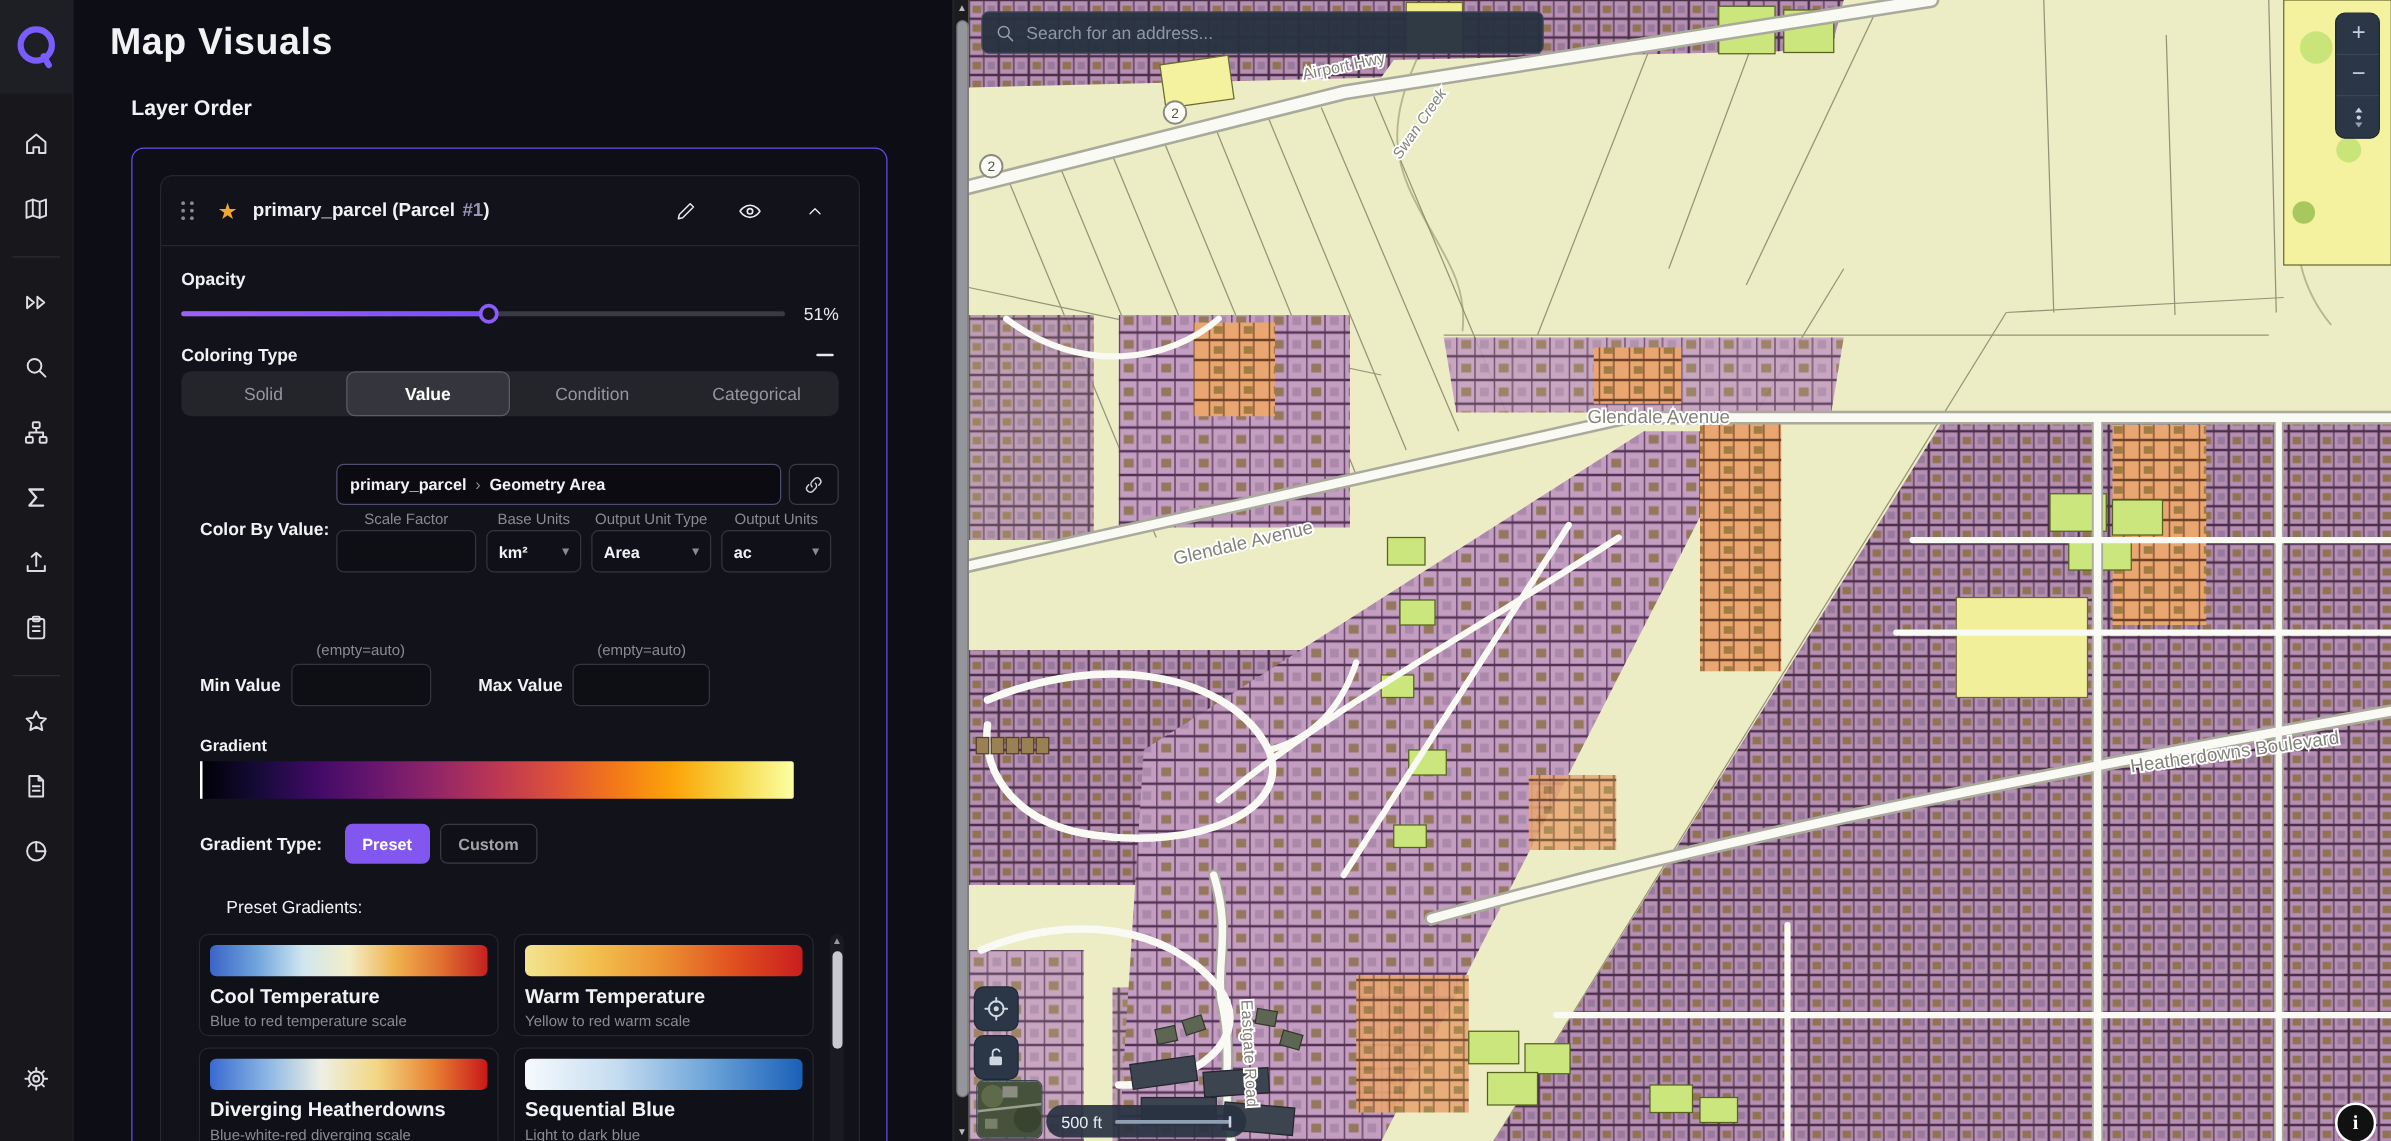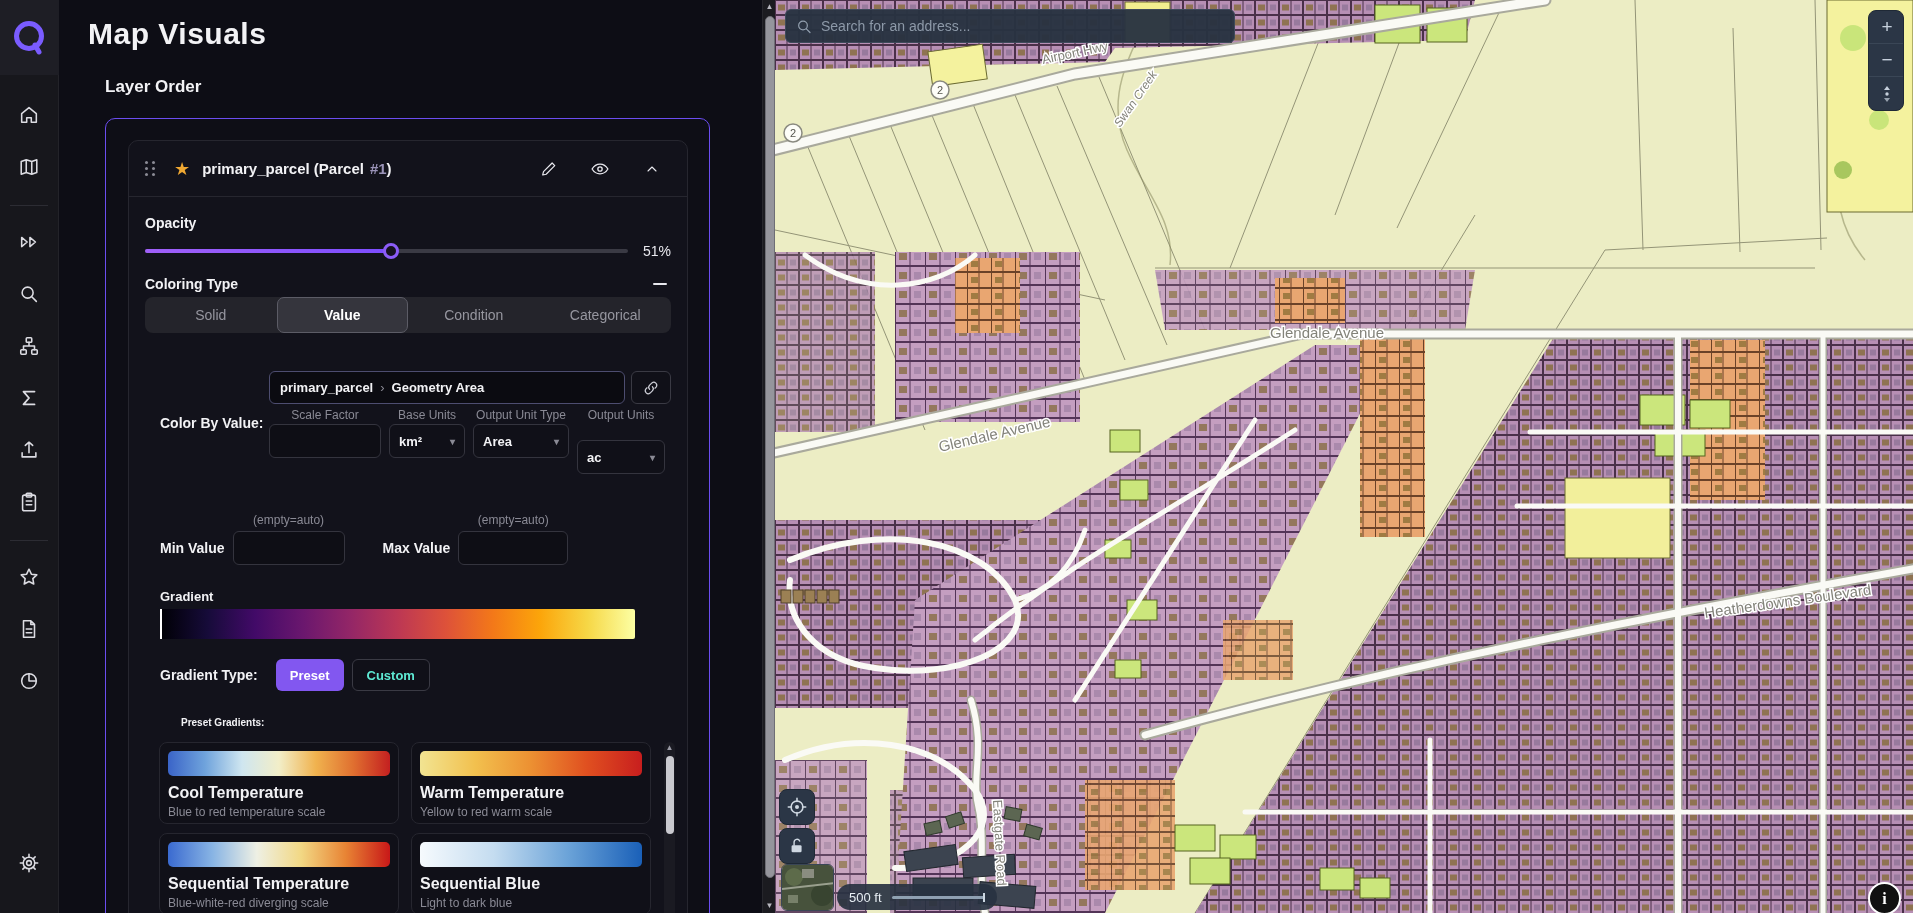--- a/index.html
+++ b/index.html
@@ -86,23 +86,23 @@
 
   .grad-label { margin-top:24px; margin-left:15px; font-size:13px; font-weight:bold; }
   .grad-bar { position:relative; margin:5px 0 0 15px; width:475px; height:30px; border-radius:2px; }
   .grad-bar .marker { position:absolute; left:0; top:0; width:2px; height:100%; background:#fff; }
 
   .gtype-row { display:flex; align-items:center; margin:20px 0 0 15px; gap:8px; }
   .gtype-row .lbl { margin-right:10px; }
   .pill-btn { height:32px; padding:0 14px; border-radius:6px; font-size:13px; font-weight:bold;
     display:flex; align-items:center; cursor:pointer; }
   .pill-btn.primary { background:#8257f0; color:#fff; }
-  .pill-btn.ghost { background:#101018; border:1px solid #3a3a44; color:#5eead4; }
-
-  .presets-label { margin:26px 0 0 15px; font-size:10px; font-weight:bold;padding-left:21px; }
+  .pill-btn.ghost { background:#101018; border:1px solid #3a3a44; color:#a3a3a3; }
+
+  .presets-label { margin:26px 0 0 15px; font-size:14px; font-weight:normal;padding-left:21px; }
   .preset-wrap { position:relative; margin:14px 0 0 14px; width:516px; }
   .preset-grid { display:grid; grid-template-columns:240px 240px; gap:9px 12px; width:492px; }
   .preset-card { background:#101018; border:1px solid #26262f; border-radius:8px; padding:8px; height:82px; cursor:pointer; }
   .preset-bar { height:25px; border-radius:5px; }
   .preset-name { font-size:16px; font-weight:bold; margin-top:8px; }
   .preset-desc { font-size:12px; color:#8a8a95; margin-top:3px; }
   .preset-scroll { position:absolute; right:0; top:0; width:11px; height:234px; background:#1a1a22; border-radius:6px; }
   .preset-scroll .thumb { position:absolute; left:1.5px; top:14px; width:8px; height:78px; background:#c9c9cf; border-radius:4px; }
   .preset-scroll .arr { position:absolute; left:0; width:11px; font-size:8px; color:#9a9aa5; text-align:center; }
 
@@ -323,21 +323,21 @@
                   <span class="car">▾</span>
                 </div>
               </div>
               <div class="unit-col" style="margin-left:8px; width:96px;">
                 <span class="unit-lab">Output Unit Type</span>
                 <div class="sel" style="width:96px;">
                   <span>Area</span>
                   <span class="car">▾</span>
                 </div>
               </div>
-              <div class="unit-col" style="margin-left:8px; width:88px;gap:16px;">
+              <div class="unit-col" style="margin-left:8px; width:88px;">
                 <span class="unit-lab">Output Units</span>
                 <div class="sel" style="width:88px;">
                   <span>ac</span>
                   <span class="car">▾</span>
                 </div>
               </div>
             </div>
           </div>
 
           <div class="minmax">
@@ -372,21 +372,21 @@
                   <div class="preset-name">Cool Temperature</div>
                   <div class="preset-desc">Blue to red temperature scale</div>
                 </div>
                 <div class="preset-card">
                   <div class="preset-bar" style="background: linear-gradient(90deg, rgb(242, 228, 146), rgb(242, 192, 78), rgb(236, 144, 50), rgb(224, 80, 32), rgb(200, 30, 30));"></div>
                   <div class="preset-name">Warm Temperature</div>
                   <div class="preset-desc">Yellow to red warm scale</div>
                 </div>
                 <div class="preset-card">
                   <div class="preset-bar" style="background: linear-gradient(90deg, rgb(58, 106, 208), rgb(136, 180, 228), rgb(238, 240, 228), rgb(242, 216, 132), rgb(232, 132, 52), rgb(200, 24, 24));"></div>
-                  <div class="preset-name">Sequential Temperature</div>
+                  <div class="preset-name">Diverging Heatherdowns</div>
                   <div class="preset-desc">Blue-white-red diverging scale</div>
                 </div>
                 <div class="preset-card">
                   <div class="preset-bar" style="background: linear-gradient(90deg, rgb(246, 250, 253), rgb(196, 220, 240), rgb(107, 163, 216), rgb(26, 96, 184));"></div>
                   <div class="preset-name">Sequential Blue</div>
                   <div class="preset-desc">Light to dark blue</div>
                 </div>
               </div>
             <div class="preset-scroll">
               <span class="arr" style="top:1px;">▲</span>

